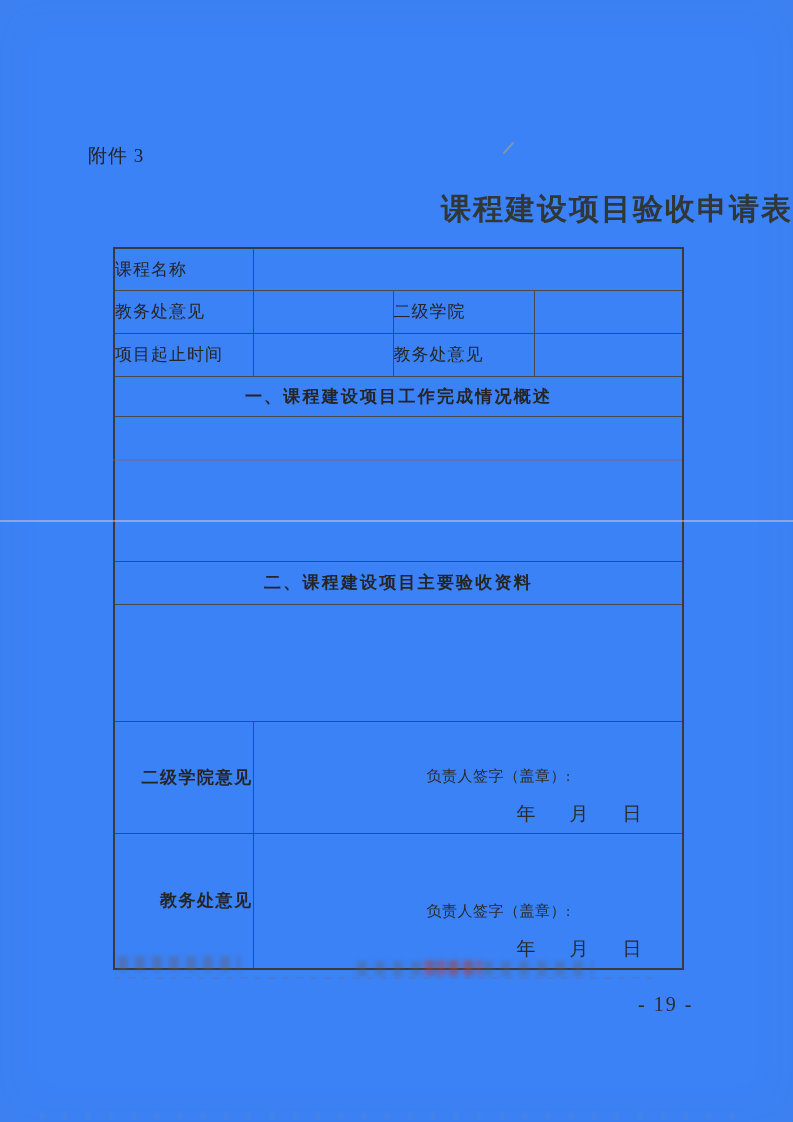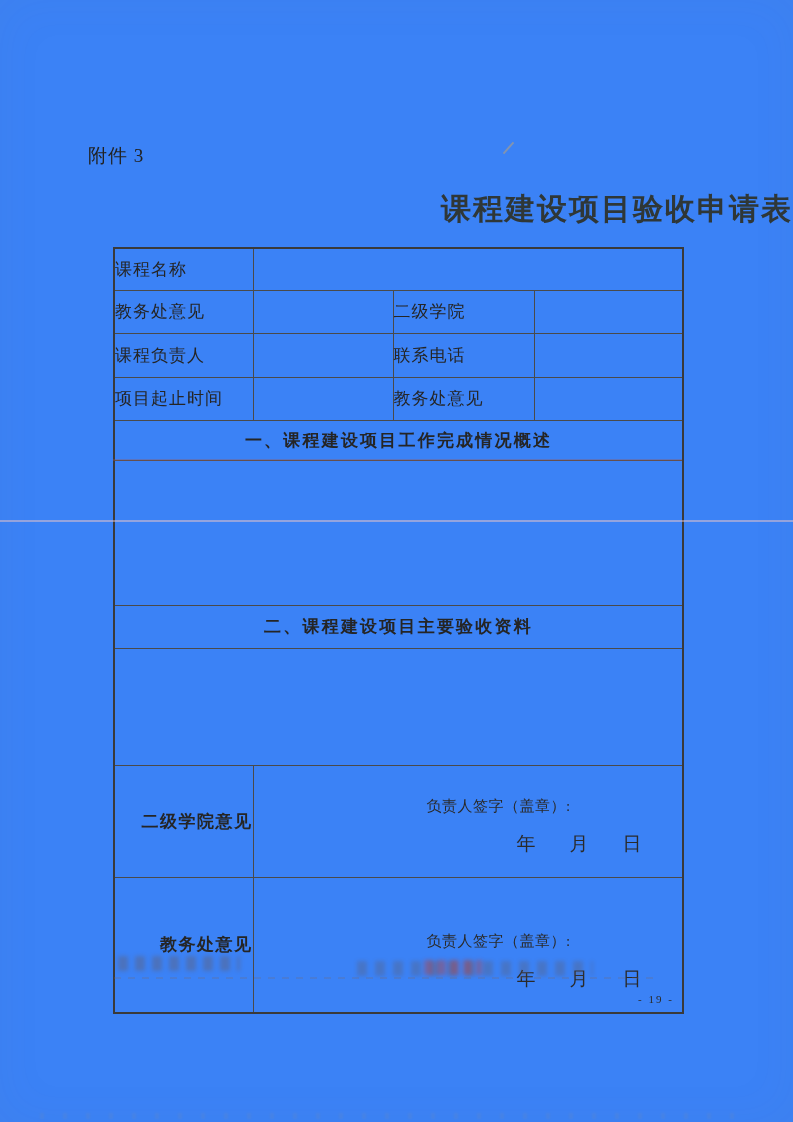--- a/index.html
+++ b/index.html
@@ -25,28 +25,28 @@
     border-collapse:collapse; table-layout:fixed;
     border:2px solid #3a3a3a;
   }
   .form-table td { border:1.5px solid #4a4a4a; padding:0; font-size:17px; color:#252525; }
   .lbl { padding-left:14px; letter-spacing:1px; }
   .val {}
   .sec-heading { font-weight:bold; font-size:18px; letter-spacing:2.2px; padding-left:8px; color:#222;text-align:center; }
   .body-cell { vertical-align:top; }
   .op-lbl { text-align:right; font-weight:bold; letter-spacing:1.5px; font-size:17px; }
   .sig-cell { vertical-align:bottom; }
-  .sig-wrap { display:flex; flex-direction:column; gap:15px; padding-bottom:20px; }
+  .sig-wrap { display:flex; flex-direction:column; gap:15px; padding-bottom:6px; }
   .sig-label { margin-left:173px; font-size:15px; letter-spacing:0.5px; color:#2a2a2a; }
   .date-line { margin-left:263px; font-size:19px; color:#2a2a2a; }
   .date-line .gap { margin-left:34px; }
   .r1{height:42px}.r2{height:43px}.r3{height:44px}.r4{height:43px}
   .rh1{height:40px}.rb1{height:145px}.rh2{height:43px}.rb2{height:117px}
   .rop1{height:112px}.rop2{height:136px}
-  .page-number { position:absolute; left:638px; top:993px; font-size:11px; letter-spacing:2px; color:#2b2b2b; }
+  .page-number { position:absolute; left:638px; top:993px; font-size:20px; letter-spacing:2px; color:#2b2b2b; }
   
   .artifact-band { position:absolute; left:0; top:520px; width:793px; height:2px; background:#eec6c6; opacity:.5; }
   .artifact-redline { position:absolute; left:113px; top:459px; width:569px; height:2px; background:#9b5a52; opacity:.35; }
   .artifact-slash { position:absolute; left:501px; top:147px; width:15px; height:2px; background:#9a9a9a; transform:rotate(-48deg); opacity:.75; }
   .ghost-a { position:absolute; left:118px; top:956px; width:122px; height:15px;
     background:repeating-linear-gradient(90deg, rgba(105,85,85,.7) 0 10px, rgba(105,85,85,0) 10px 17px);
     filter:blur(2px); opacity:.5; }
   .ghost-b { position:absolute; left:357px; top:961px; width:236px; height:15px;
     background:repeating-linear-gradient(90deg, rgba(100,85,85,.65) 0 10px, rgba(100,85,85,0) 10px 18px);
     filter:blur(2px); opacity:.45; }
@@ -78,26 +78,20 @@
     </colgroup>
     <tbody>
         <tr class="r1">
       <td class="lbl">课程名称</td>
       <td class="val" colspan="3"></td>
     </tr>
     <tr class="r2">
       <td class="lbl">教务处意见</td>
       <td class="val"></td>
       <td class="lbl">二级学院</td>
-      <td class="val"></td>
-    </tr>
-    <tr class="r3">
-      <td class="lbl">课程负责人</td>
-      <td class="val"></td>
-      <td class="lbl">联系电话</td>
       <td class="val"></td>
     </tr>
     <tr class="r4">
       <td class="lbl">项目起止时间</td>
       <td class="val"></td>
       <td class="lbl">教务处意见</td>
       <td class="val"></td>
     </tr>
     <tr class="rh1">
       <td class="sec-heading" colspan="4">一、课程建设项目工作完成情况概述</td>

